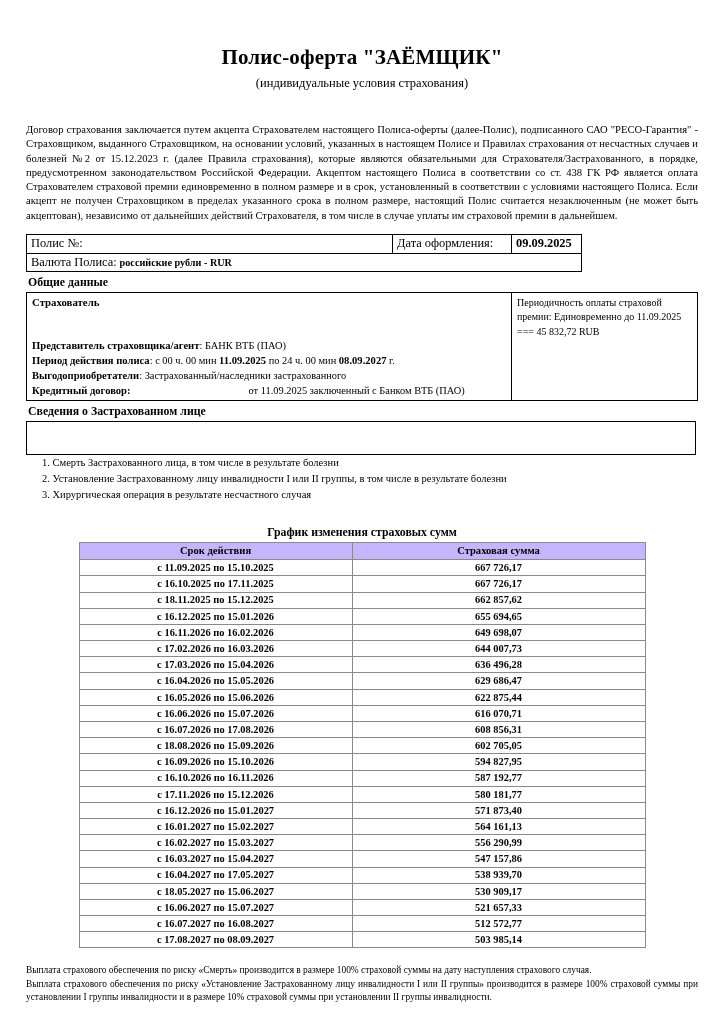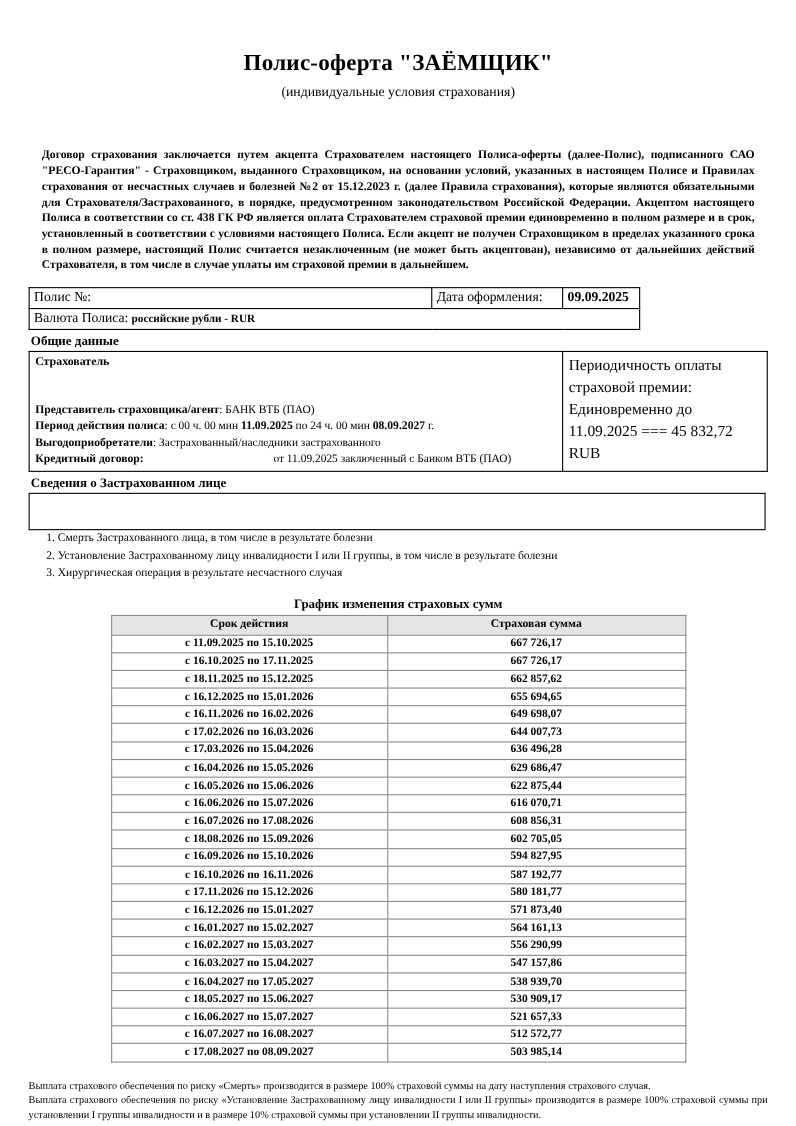--- a/index.html
+++ b/index.html
@@ -46,23 +46,22 @@
     margin: 0;
     padding-top: 7px;
     line-height: 1.2;
   }
 
   
   .intro {
     font-size: 10.6px;
     line-height: 1.345;
     text-align: justify;
-    margin: 12px;
+    margin: 0;
     padding-top: 32px;
-    font-weight: bold;
   }
 
   
   .tbl {
     border-collapse: collapse;
     width: 556px;
     table-layout: fixed;
   }
   .tbl td {
     border: 1px solid #000;
@@ -89,21 +88,21 @@
   }
 
   
   .gd-table { border-collapse: collapse; width: 672px; table-layout: fixed; }
   .gd-table td {
     border: 1px solid #000;
     vertical-align: top;
     padding: 3px 5px;
   }
   .gd-left { height: 96px; position: relative; }
-  .gd-right { font-size: 14px; line-height: 1.42; }
+  .gd-right { font-size: 10px; line-height: 1.42; }
   .gd-strong { font-weight: bold; font-size: 10.8px; }
   .gd-line { font-size: 10.4px; line-height: 1.3; padding-top: 1px; }
   .gd-line b { font-size: 10.6px; }
   .gd-spacer { height: 30px; }
   .kd-gap { display: inline-block; width: 118px; }
 
   
   .insured-box {
     border: 1px solid #000;
     height: 34px;
@@ -119,21 +118,21 @@
     padding: 5px 0 2px 2px;
   }
   .risk-item {
     font-size: 10.5px;
     line-height: 1.52;
     padding-left: 16px;
   }
 
   
   .sched-wrap {
-    margin-top: 12px;
+    margin-top: 22px;
   }
   .sched-title {
     text-align: center;
     font-size: 11.8px;
     font-weight: bold;
     margin: 0 0 2px 0;
   }
   .sched-table {
     border-collapse: collapse;
     table-layout: fixed;
@@ -145,23 +144,23 @@
   .sched-table td {
     border: 1px solid #8a8a8a;
     text-align: center;
     font-weight: bold;
     font-size: 10.4px;
     line-height: 1.1;
     padding: 1.4px 2px;
     height: 12.4px;
   }
   .sched-table th {
-    background: #e5e5e5;
+    background: #c4b5fd;
     font-size: 10.6px;
-    padding: 2px 2px;
+    padding: 2px 13px;
   }
   .col-period { width: 246px; }
   .col-sum { width: 266px; }
 
   
   .notes {
     margin-top: 16px;
   }
   .note-p {
     font-size: 9.4px;

